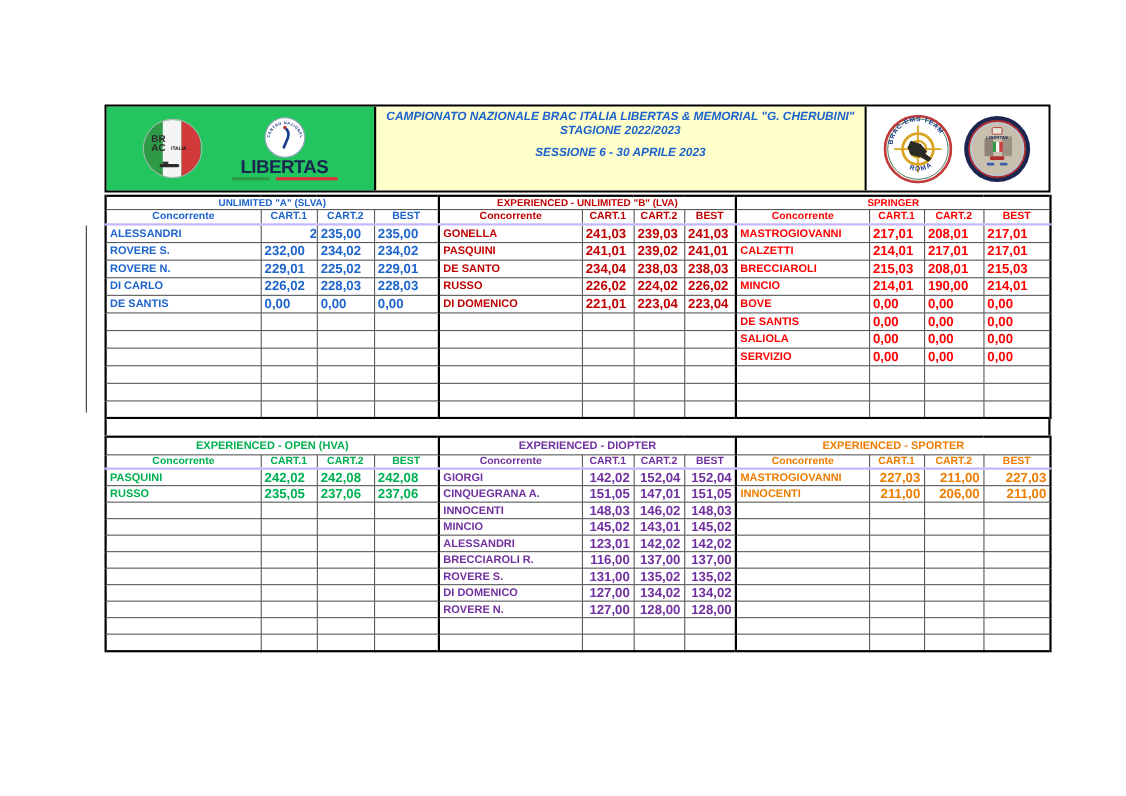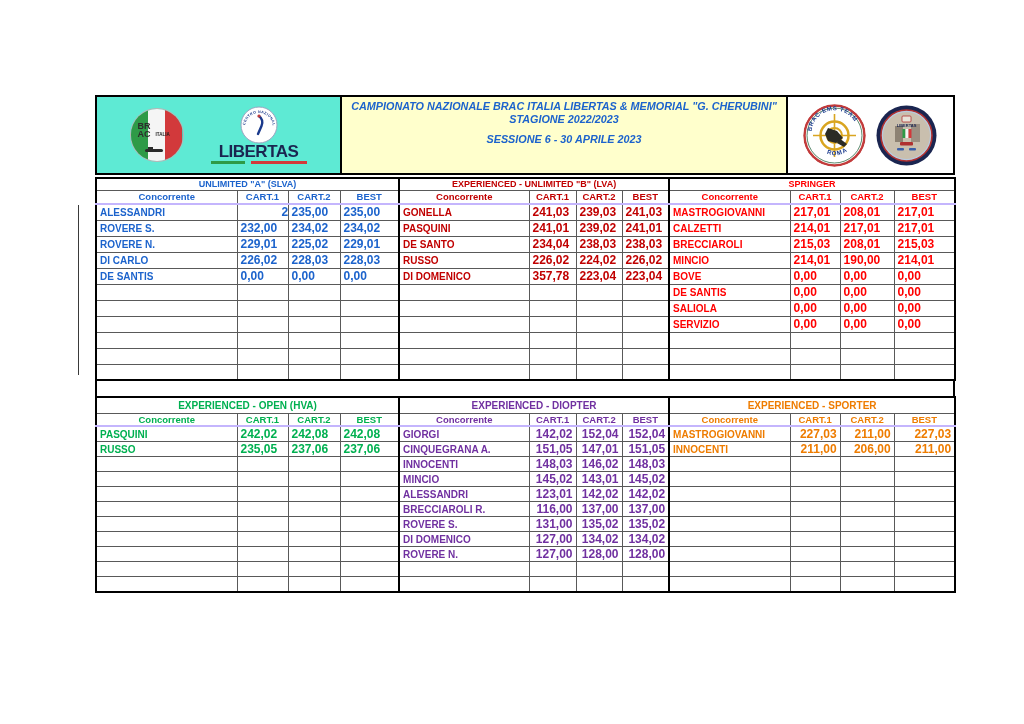--- a/index.html
+++ b/index.html
@@ -3,21 +3,21 @@
 <meta charset="utf-8">
 <style>
   html,body{margin:0;padding:0;background:#ffffff;}
   body{width:1024px;height:724px;font-family:"Liberation Sans",sans-serif;}
   .page{position:relative;width:1024px;height:724px;background:#fff;overflow:hidden;}
   .margin-mark{position:absolute;left:78px;top:205px;width:1px;height:170px;background:#3a3a3a;}
   .content{position:absolute;left:95px;top:95px;width:860px;}
 
   
   .header-box{height:80px;box-sizing:border-box;border:2px solid #000;display:grid;grid-template-columns:243px 448px 1fr;}
-  .cell-logos-left{display:flex;align-items:center;justify-content:center;gap:28px;background:#5eead4;}
+  .cell-logos-left{display:flex;align-items:center;justify-content:center;gap:28px;background:#22c55e;}
   .cell-title{background:#FFFFCC;border-left:2px solid #000;border-right:2px solid #000;text-align:center;color:#1C63CC;font-style:italic;font-weight:bold;padding-top:3px;box-sizing:border-box;}
   .title-l1{font-size:10.8px;letter-spacing:0px;}
   .title-l2{font-size:10.8px;margin-top:1px;}
   .title-l3{font-size:10px;margin-top:6px;}
   .title-l4{font-size:10.8px;margin-top:8px;}
   .cell-logos-right{display:flex;align-items:center;justify-content:center;gap:9px;background:#fff;}
 
   
   .brac-logo{position:relative;width:52px;height:52px;border-radius:50%;overflow:hidden;box-shadow:0 0 0 1px #b7b7b7, inset 0 0 4px rgba(0,0,0,.35);display:flex;}
   .brac-logo .stripe{flex:1;}
@@ -233,21 +233,21 @@
             <td class="num num-l" style="color: rgb(255, 0, 0);">214,01</td>
             <td class="num num-l" style="color: rgb(255, 0, 0);">190,00</td>
             <td class="num num-l thickR" style="color: rgb(255, 0, 0);">214,01</td>
           </tr>
           <tr class="data-row">
             <td class="name thickL" style="color: rgb(28, 99, 204);">DE SANTIS</td>
             <td class="num num-l" style="color: rgb(28, 99, 204);">0,00</td>
             <td class="num num-l" style="color: rgb(28, 99, 204);">0,00</td>
             <td class="num num-l" style="color: rgb(28, 99, 204);">0,00</td>
             <td class="name thickL" style="color: rgb(192, 0, 0);">DI DOMENICO</td>
-            <td class="num num-l" style="color: rgb(192, 0, 0);">357,78</td>
+            <td class="num num-l" style="color: rgb(192, 0, 0);">221,01</td>
             <td class="num num-l" style="color: rgb(192, 0, 0);">223,04</td>
             <td class="num num-l" style="color: rgb(192, 0, 0);">223,04</td>
             <td class="name thickL" style="color: rgb(255, 0, 0);">BOVE</td>
             <td class="num num-l" style="color: rgb(255, 0, 0);">0,00</td>
             <td class="num num-l" style="color: rgb(255, 0, 0);">0,00</td>
             <td class="num num-l thickR" style="color: rgb(255, 0, 0);">0,00</td>
           </tr>
           <tr class="data-row">
             <td class="name thickL"></td>
             <td class="num num-l"></td>

